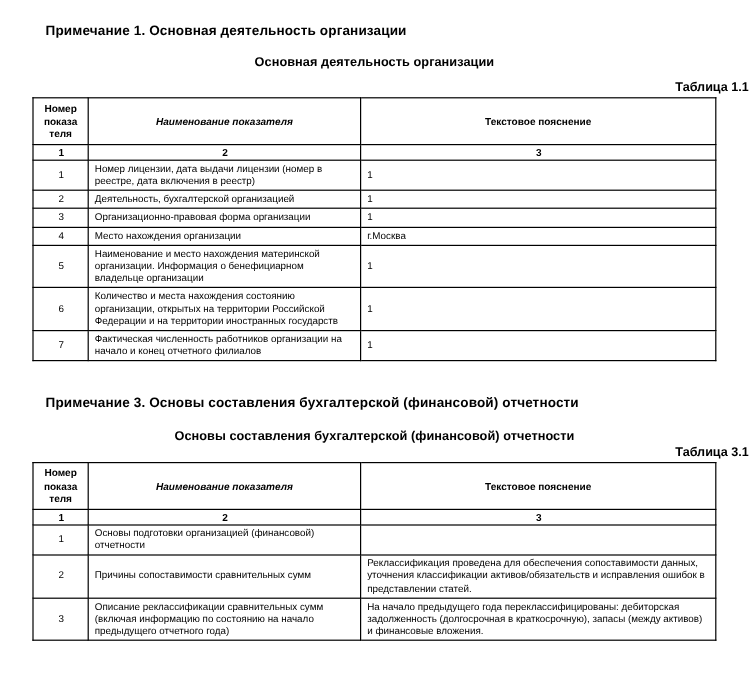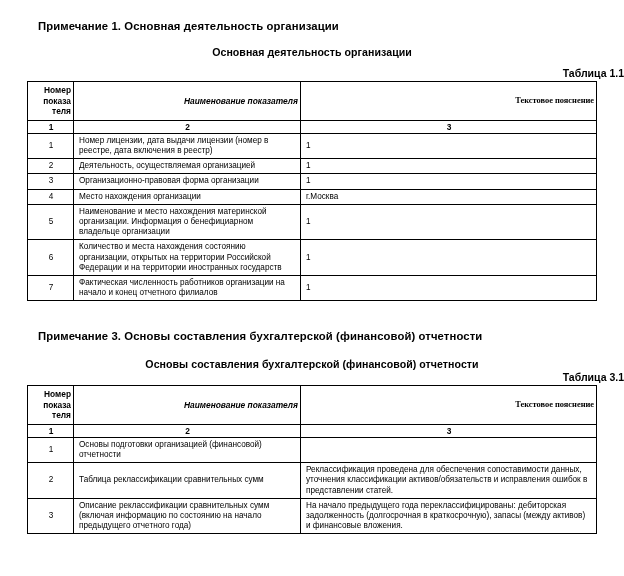--- a/index.html
+++ b/index.html
@@ -63,21 +63,21 @@
   table.doc-table th {
     border: 1px solid #000000;
     padding: 2px 4px 2px 5px;
     vertical-align: middle;
     font-weight: normal;
     box-sizing: border-box;
     word-wrap: break-word;
   }
   table.doc-table th {
     font-weight: bold;
-    text-align: right;
+    text-align: center;
     font-size: 8.4px;
     line-height: 10.5px;
     padding: 3px 2px;
   }
   td.c-num,
   td.c-idx {
     text-align: center;
   }
   td.c-name,
   td.c-text {
@@ -85,21 +85,21 @@
   }
   tr.index-row td {
     text-align: center;
     font-weight: bold;
     font-size: 8.4px;
     padding-top: 1px;
     padding-bottom: 1px;
   }
   .col-num  { width: 46px; }
   .col-name { width: 227px; font-style: italic; }
-  .col-text { width: 296px; font-family: Liberation Serif, serif; }
+  .col-text { width: 296px; }
 
   
   #note1-title   { top: 19px; }
   #note1-sub     { top: 45px; }
   #note1-caption { top: 67px; }
   #table1-wrap   { position: absolute; top: 81px; left: 27px; }
 
   #note3-title   { top: 329px; }
   #note3-sub     { top: 357px; }
   #note3-caption { top: 371px; }
@@ -140,21 +140,21 @@
         </tr>
       </thead>
       <tbody>
         <tr>
           <td class="c-num">1</td>
           <td class="c-name">Номер лицензии, дата выдачи лицензии (номер в реестре, дата включения в реестр)</td>
           <td class="c-text">1</td>
         </tr>
         <tr>
           <td class="c-num">2</td>
-          <td class="c-name">Деятельность, осуществляемая организацией</td>
+          <td class="c-name">Деятельность, бухгалтерской организацией</td>
           <td class="c-text">1</td>
         </tr>
         <tr>
           <td class="c-num">3</td>
           <td class="c-name">Организационно-правовая форма организации</td>
           <td class="c-text">1</td>
         </tr>
         <tr>
           <td class="c-num">4</td>
           <td class="c-name">Место нахождения организации</td>
@@ -209,21 +209,21 @@
         </tr>
       </thead>
       <tbody>
         <tr>
           <td class="c-num">1</td>
           <td class="c-name">Основы подготовки организацией (финансовой) отчетности</td>
           <td class="c-text"></td>
         </tr>
         <tr>
           <td class="c-num">2</td>
-          <td class="c-name">Таблица реклассификации сравнительных сумм</td>
+          <td class="c-name">Причины сопоставимости сравнительных сумм</td>
           <td class="c-text">Реклассификация проведена для обеспечения сопоставимости данных, уточнения классификации активов/обязательств и исправления ошибок в представлении статей.</td>
         </tr>
         <tr>
           <td class="c-num">3</td>
           <td class="c-name">Описание реклассификации сравнительных сумм (включая информацию по состоянию на начало предыдущего отчетного года)</td>
           <td class="c-text">На начало предыдущего года переклассифицированы: дебиторская задолженность (долгосрочная в краткосрочную), запасы (между активов) и финансовые вложения.</td>
         </tr>
       </tbody>
     </table>
   </div>

